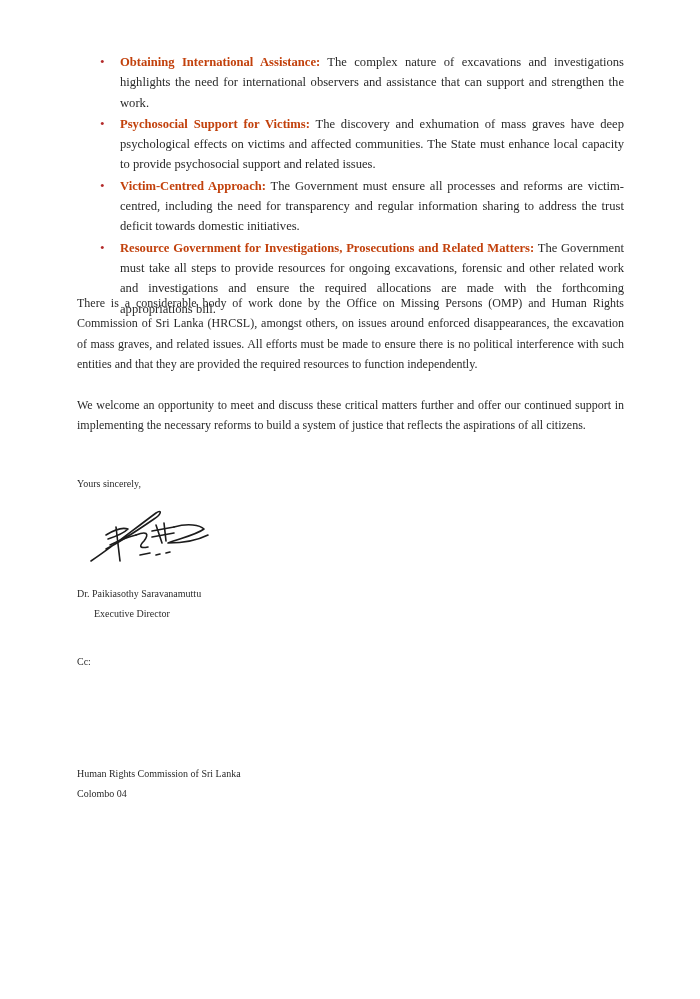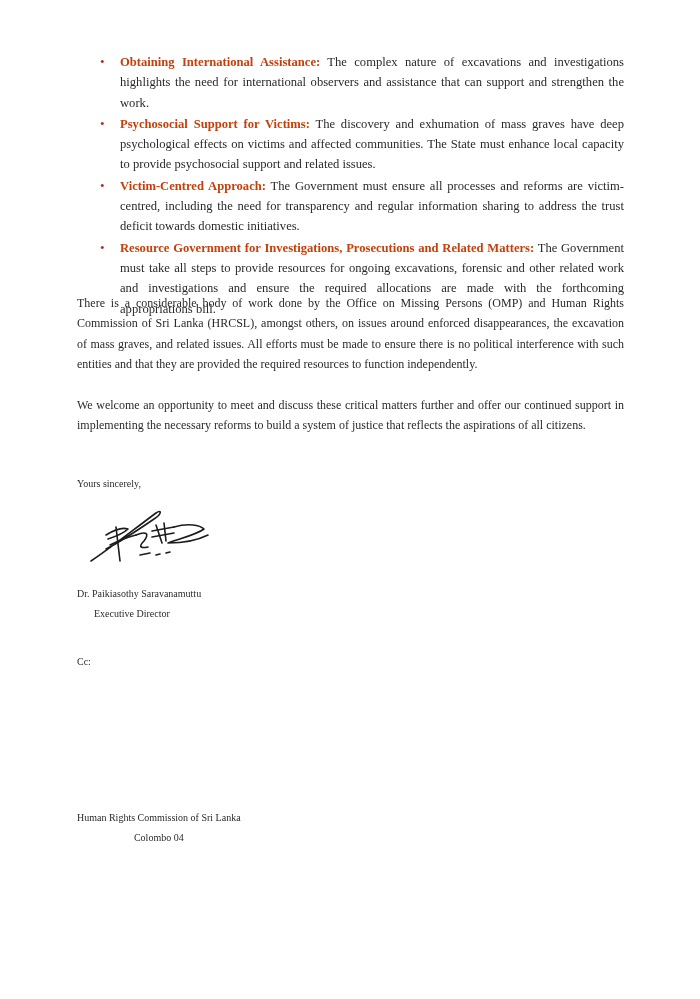--- a/index.html
+++ b/index.html
@@ -63,18 +63,18 @@
       <path d="M78 48 L 82 47"></path>
     </g>
   </svg>
 
   <p class="block" style="top:584px;text-align:center;">Dr. Paikiasothy Saravanamuttu</p>
   <p class="block" style="top:604px;margin-left:17px;">Executive Director</p>
 
   <p class="block" style="top:652px;">Cc:</p>
 
 
-  <div class="block" style="top:808px;text-align:center;">
+  <div class="block" style="top:764px;">
     <div>Human Rights Commission of Sri Lanka</div>
     <div>Colombo 04</div>
   </div>
 
 </div>
 
 </body></html>

